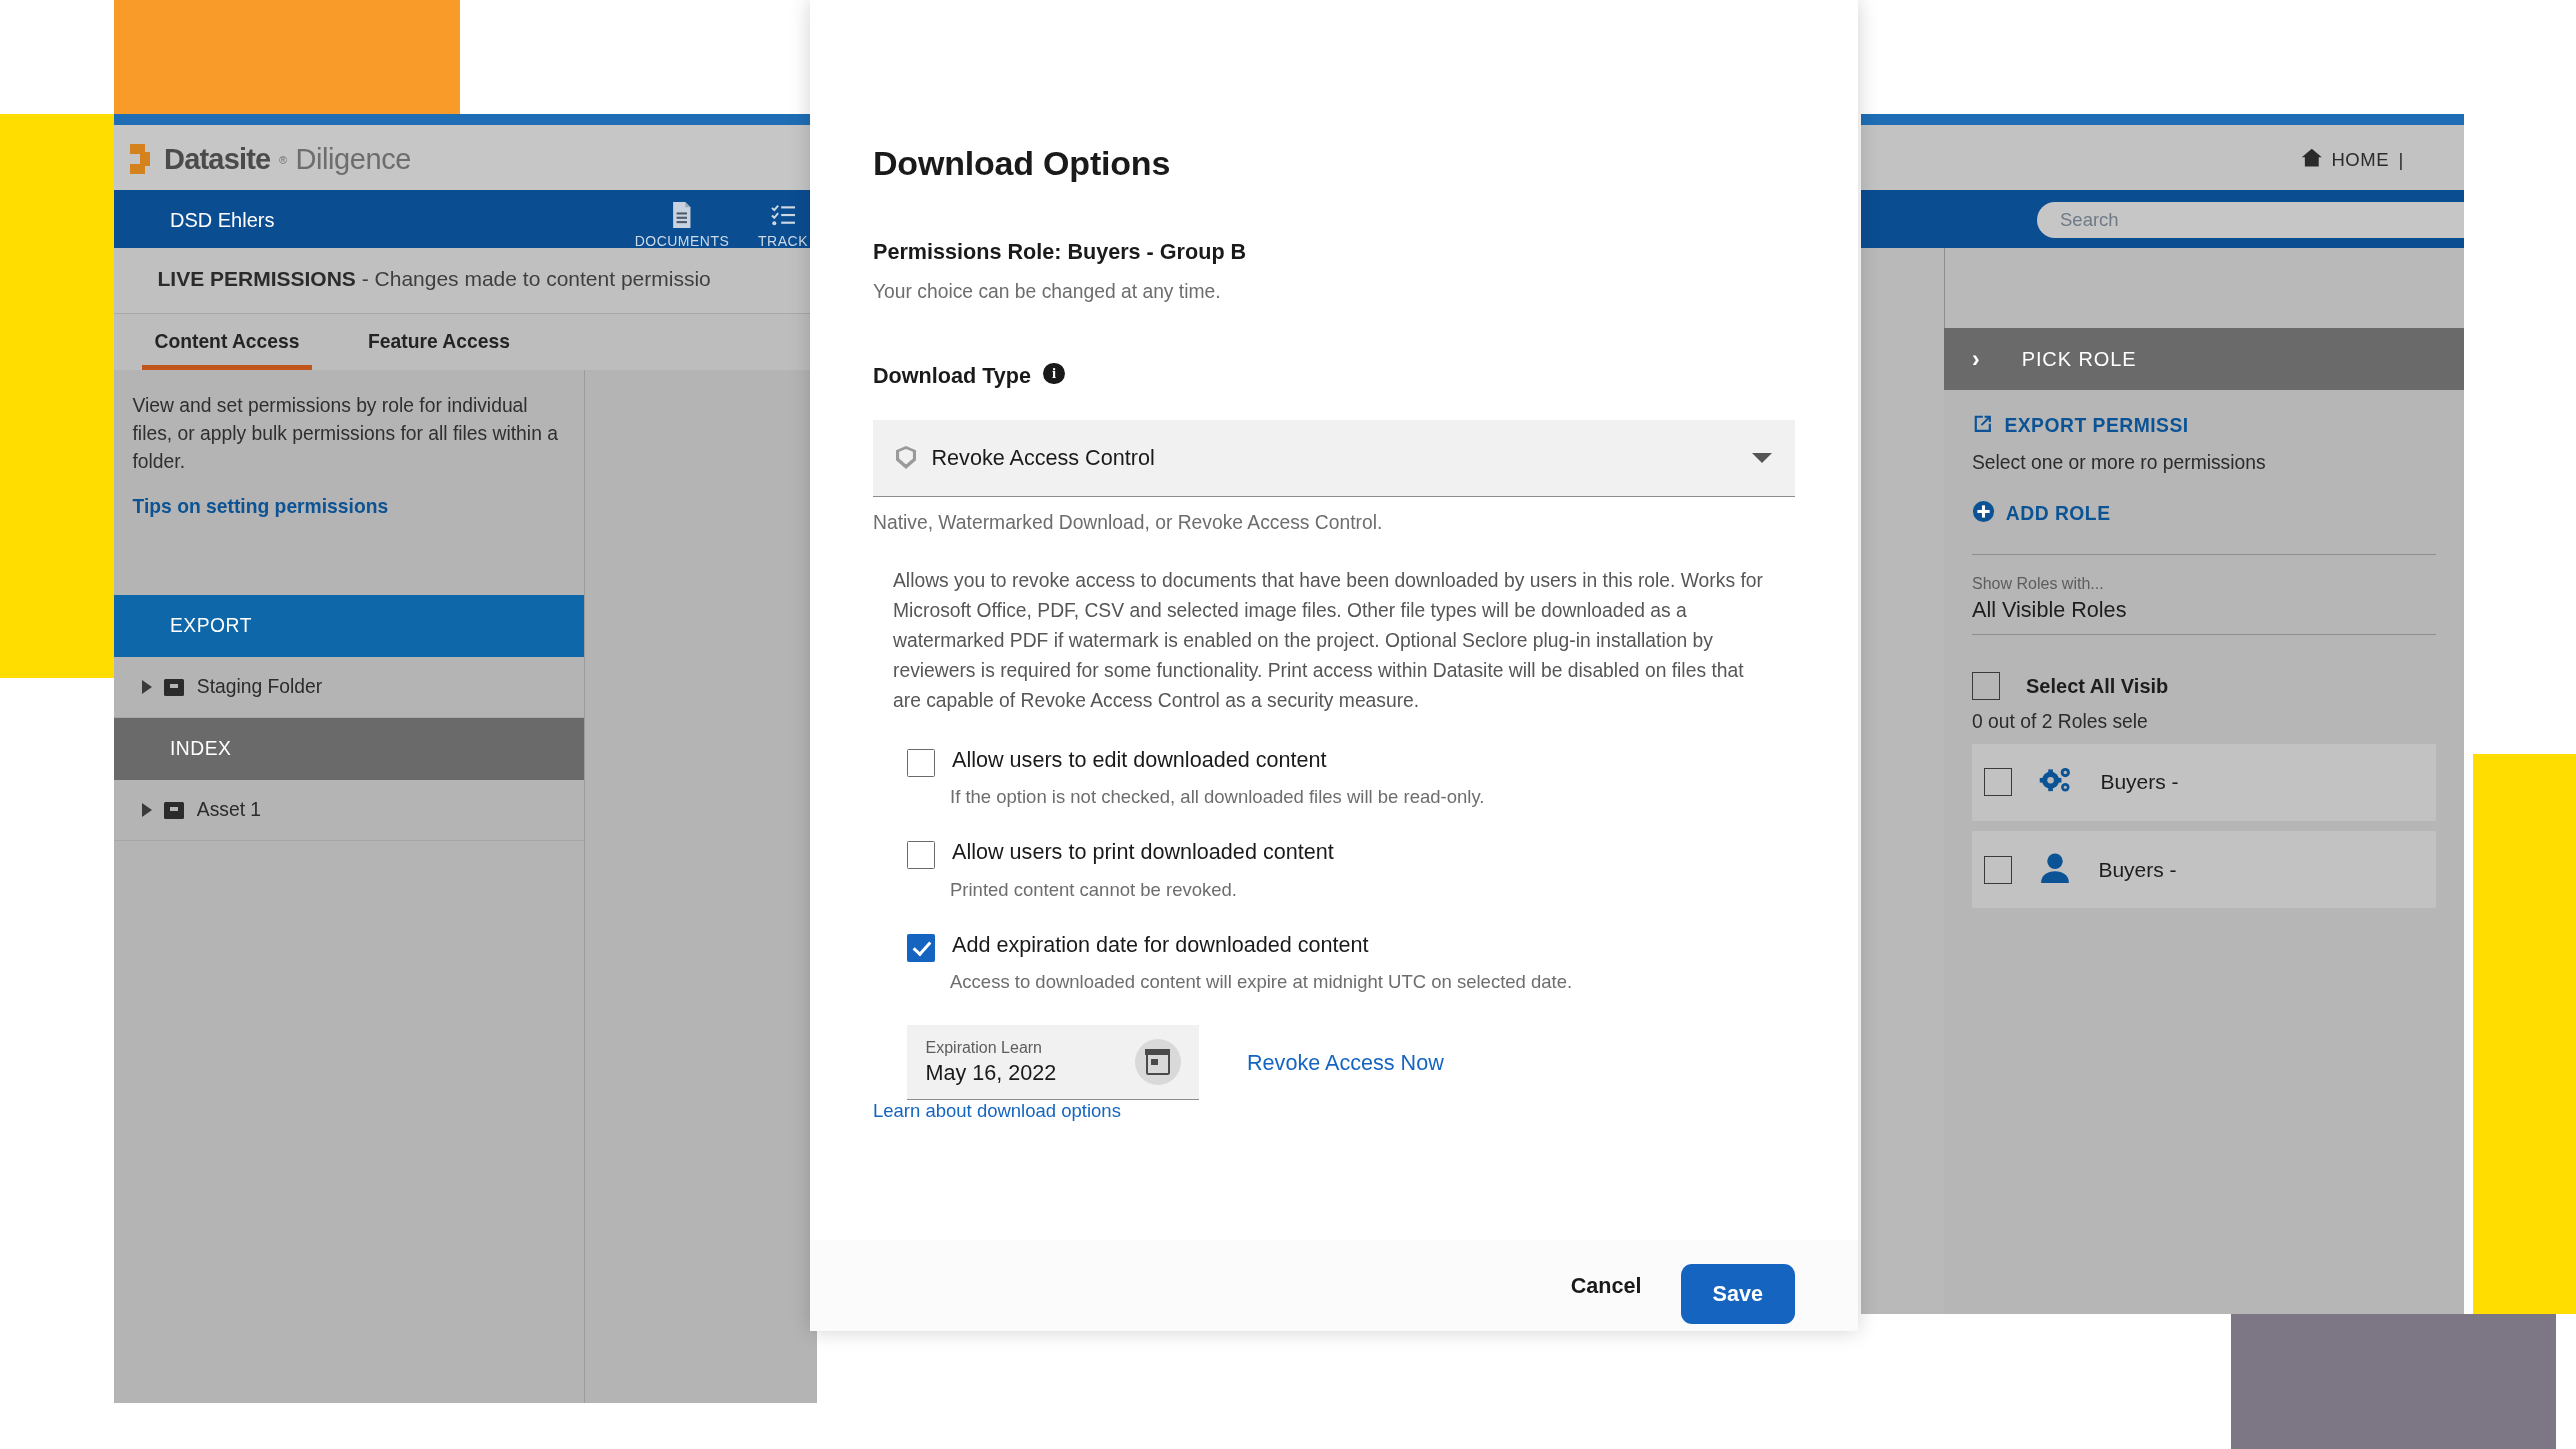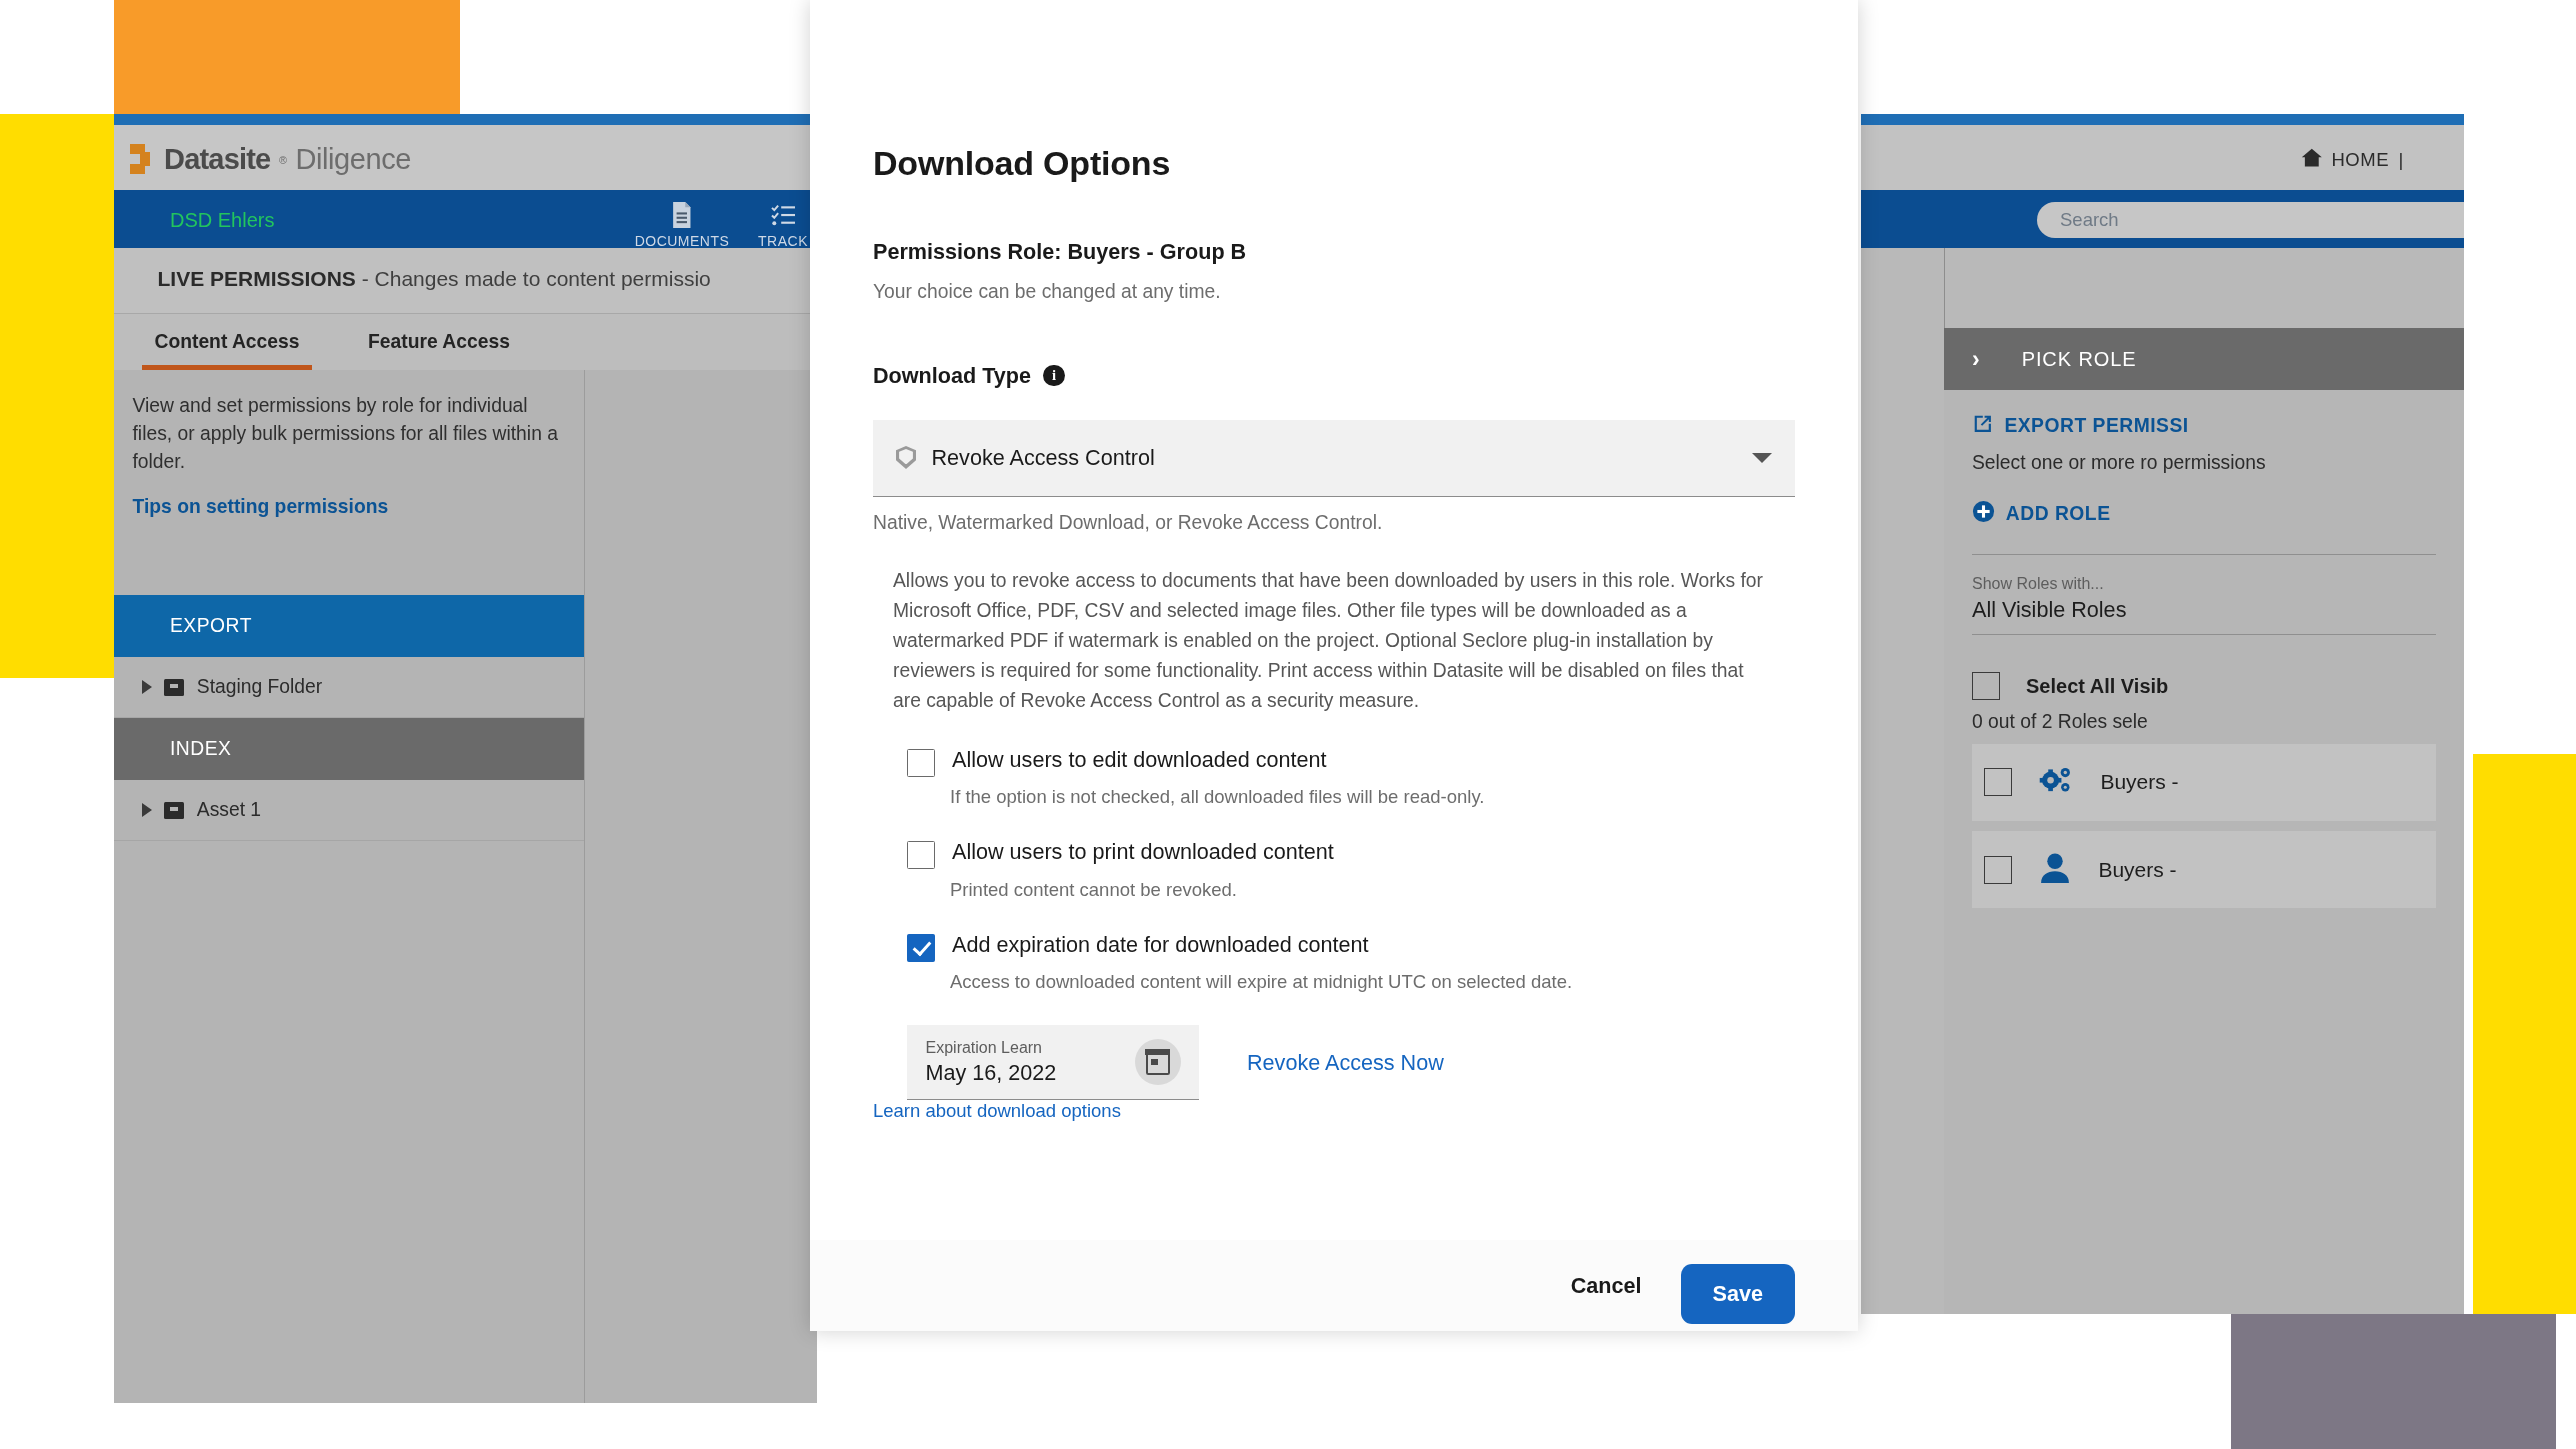--- a/index.html
+++ b/index.html
@@ -23,21 +23,21 @@
   .logo-mark{width:26px;height:31px;position:relative;}
   .logo-mark i{position:absolute;background:#D4821E;display:block;}
   .logo-mark i.a{left:0;top:0;width:15.5px;height:10px;}
   .logo-mark i.b{left:10.8px;top:7.7px;width:9.3px;height:14px;}
   .logo-mark i.c{left:0;top:19.3px;width:15.5px;height:10px;}
   .brand-bold{font-size:29px;font-weight:bold;color:#4b4b4b;letter-spacing:-0.8px;}
   .brand-reg{font-size:29px;font-weight:400;color:#6d6d6d;letter-spacing:-0.4px;}
   .brand-r{font-size:10.8px;color:#6d6d6d;vertical-align:super;}
 
   #projbar{position:absolute;left:0;top:76px;width:100%;height:59px;background:#0B4D91;}
-  #proj-name{position:absolute;left:56px;top:19.3px;color:#22c55e;font-size:20px;}
+  #proj-name{position:absolute;left:56px;top:19.3px;color:#ffffff;font-size:20px;}
   .navitem{position:absolute;top:10.8px;width:116px;text-align:center;color:#cfd9e6;}
   .navitem .ico{height:29px;display:flex;align-items:center;justify-content:center;}
   .navitem .lbl{font-size:14px;letter-spacing:0.5px;margin-top:3.1px;}
 
   #livebar{position:absolute;left:0;top:134px;width:100%;height:65px;background:#c0c0c0;
            border-bottom:0.8px solid #a8a8a8;}
   #live-text{position:absolute;left:15.5px;top:18.5px;font-size:21px;color:#2b2b2b;white-space:nowrap;}
   #live-text b{font-weight:bold;padding-left:28px;}
   #live-text span{color:#3f3f3f;font-weight:400;}
 
@@ -95,21 +95,21 @@
   .role-row{display:flex;align-items:center;gap:26px;height:77px;background:#c2c2c2;
             margin-top:10.8px;padding-left:12.4px;font-size:21px;color:#1d1d1d;}
 
   
   #modal{position:absolute;left:810px;top:0;width:1048px;height:1331px;background:#ffffff;
          box-shadow:0 0 20px rgba(0,0,0,.18);overflow:hidden;}
   #modal-inner{padding:144px 63px 0 63px;}
   #modal-title{font-size:34px;font-weight:bold;color:#1a1a1a;letter-spacing:-0.2px;}
   #perm-role{font-size:21.6px;font-weight:bold;color:#1a1a1a;margin-top:56px;}
   #perm-sub{font-size:19.3px;color:#6d6d6d;margin-top:15.5px;}
-  #dl-type-row{display:flex;align-items:center;gap:12.4px;margin-top:60px;}
+  #dl-type-row{display:flex;gap:12.4px;margin-top:60px;}
   #dl-type-label{font-size:21.6px;font-weight:bold;color:#1a1a1a;}
   .info-icon{width:21.6px;height:21.6px;border-radius:50%;background:#1a1a1a;color:#fff;
              font-size:14.7px;font-weight:bold;display:flex;align-items:center;justify-content:center;
              font-family:"Liberation Serif",serif;}
   #dl-type-sub{font-size:19.3px;color:#6d6d6d;margin-top:15.5px;}
 
   #select-box{margin-top:31px;height:76px;background:#f1f1f1;border-bottom:1.5px solid #8c8c8c;
               display:flex;align-items:center;padding:0 23px;}
   #select-value{display:flex;align-items:center;gap:15.5px;font-size:21.6px;color:#1a1a1a;flex:1;}
   .shield{width:20px;height:23px;background:#9a9a9a;

